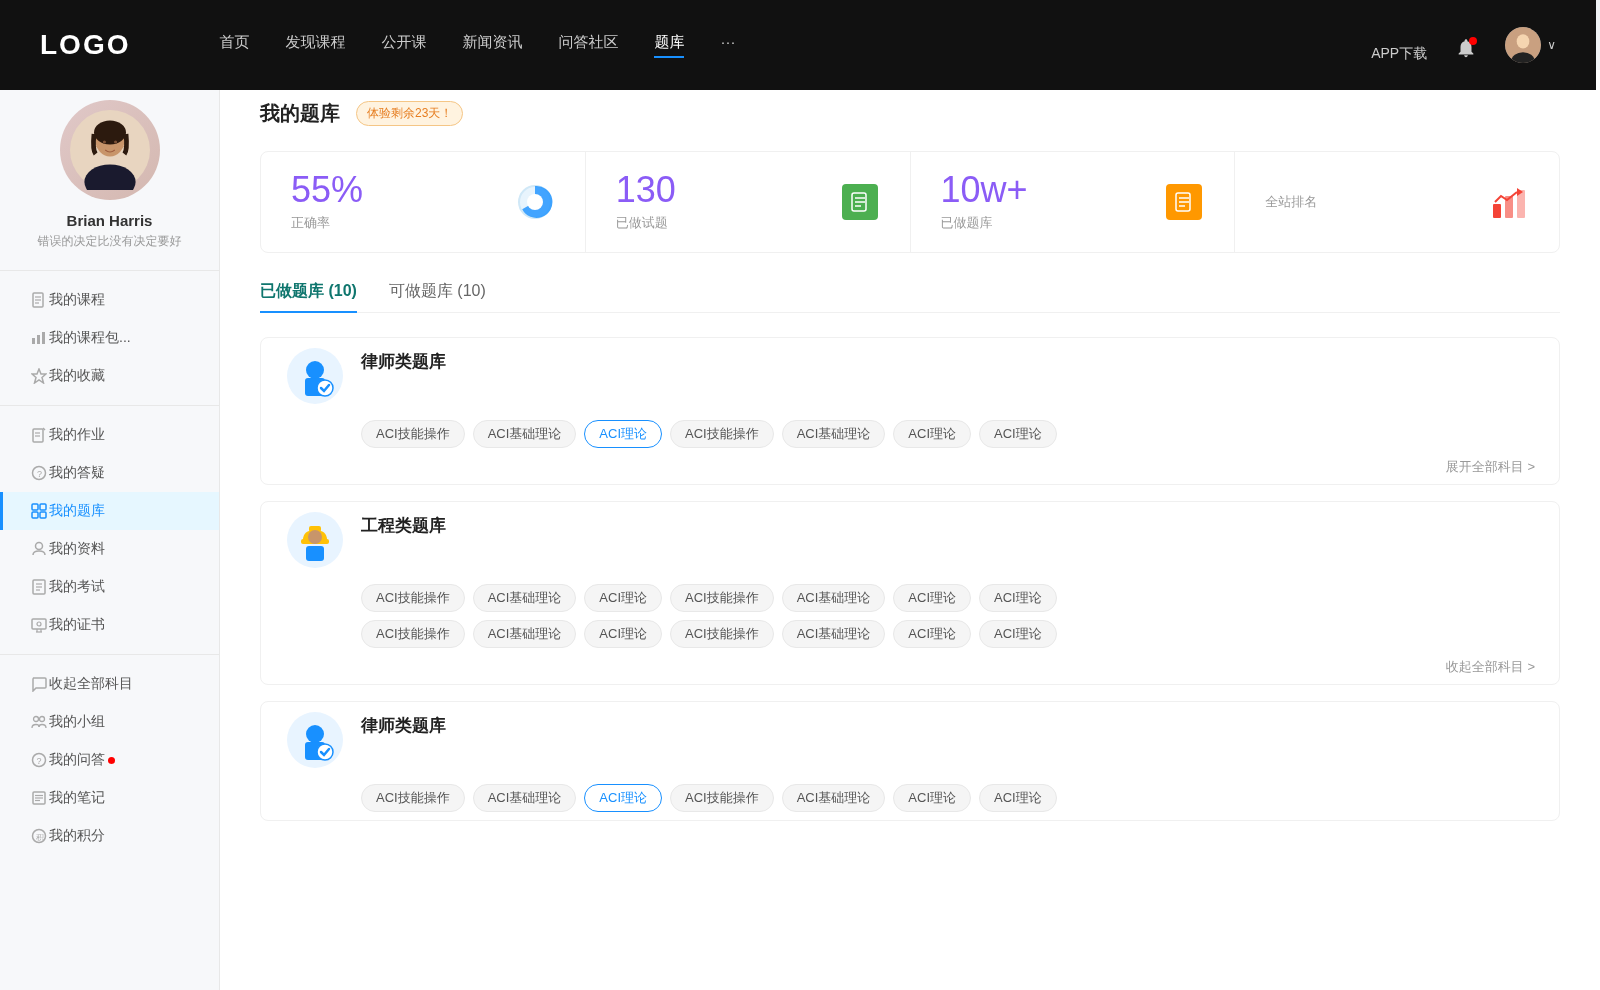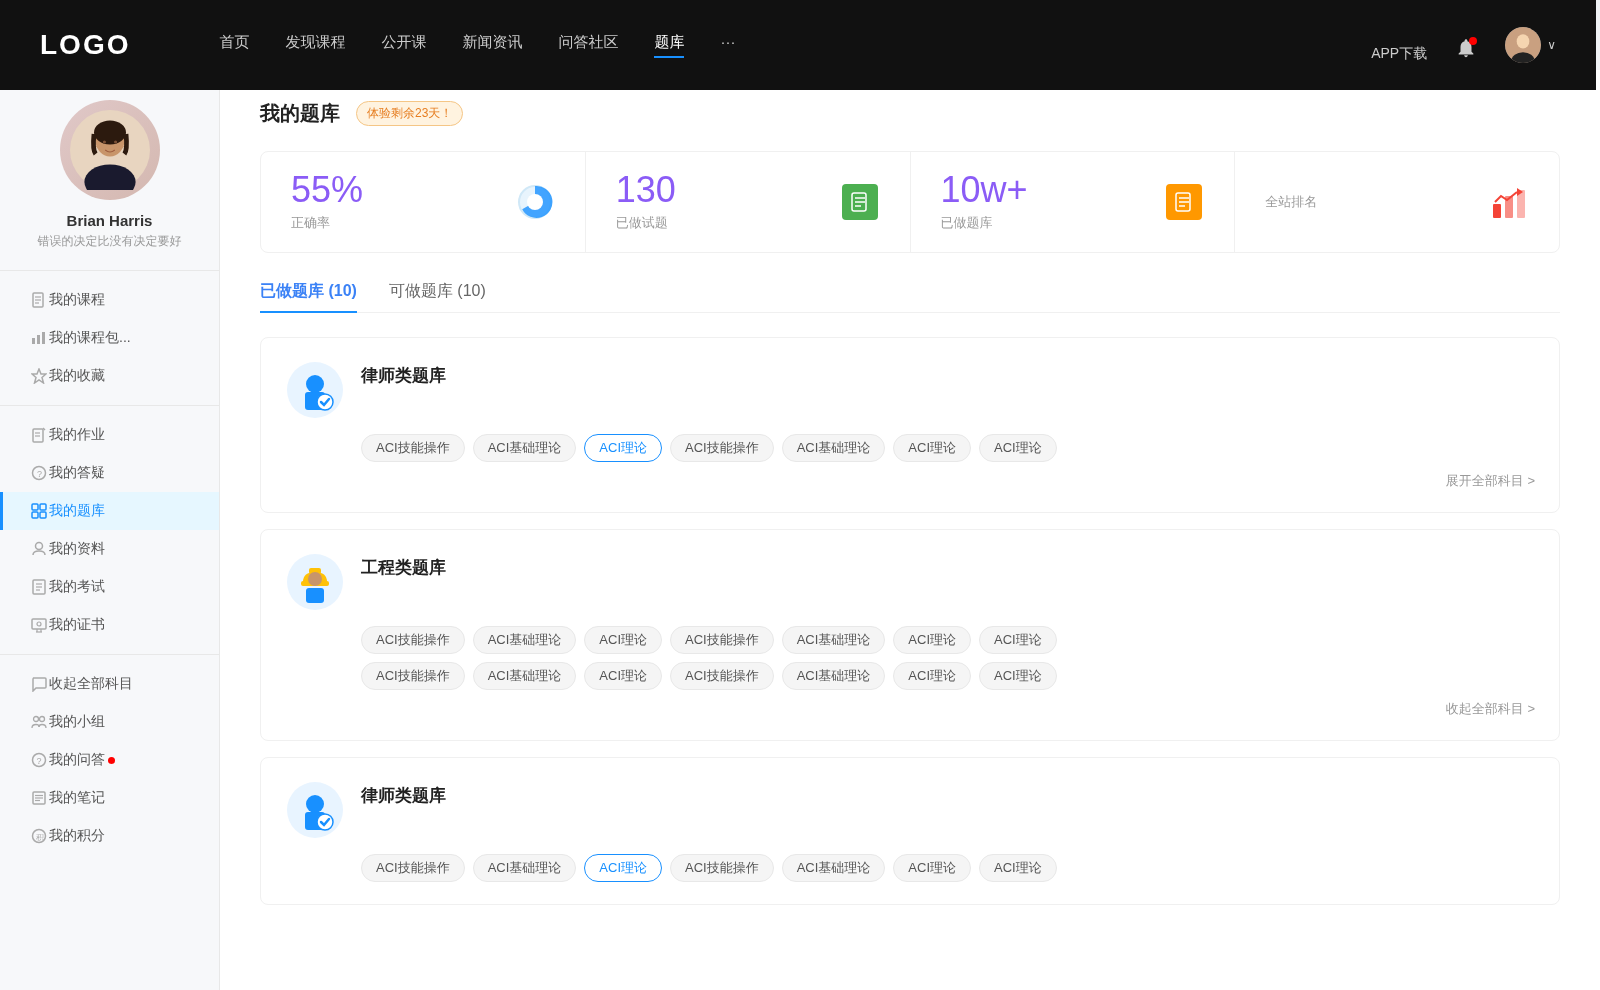--- a/index.html
+++ b/index.html
@@ -255,36 +255,36 @@
       margin-bottom: 24px;
     }
     .tab-item {
       font-size: 16px;
       color: #666;
       padding-bottom: 10px;
       cursor: pointer;
       position: relative;
     }
     .tab-item.active {
-      color: #3b82f6;
+      color: #0f766e;
       font-weight: 600;
     }
     .tab-item.active::after {
       content: '';
       position: absolute;
       bottom: -1px; left: 0; right: 0;
       height: 2px;
       background: #1890ff;
     }
 
     
     .qbank-card {
       border: 1px solid #f0f0f0;
       border-radius: 8px;
-      padding: 22px 24px;
+      padding: 8px 24px;
       margin-bottom: 16px;
     }
     .qbank-header {
       display: flex;
       align-items: flex-start;
       gap: 16px;
       margin-bottom: 14px;
     }
     .qbank-icon {
       width: 60px; height: 60px;

